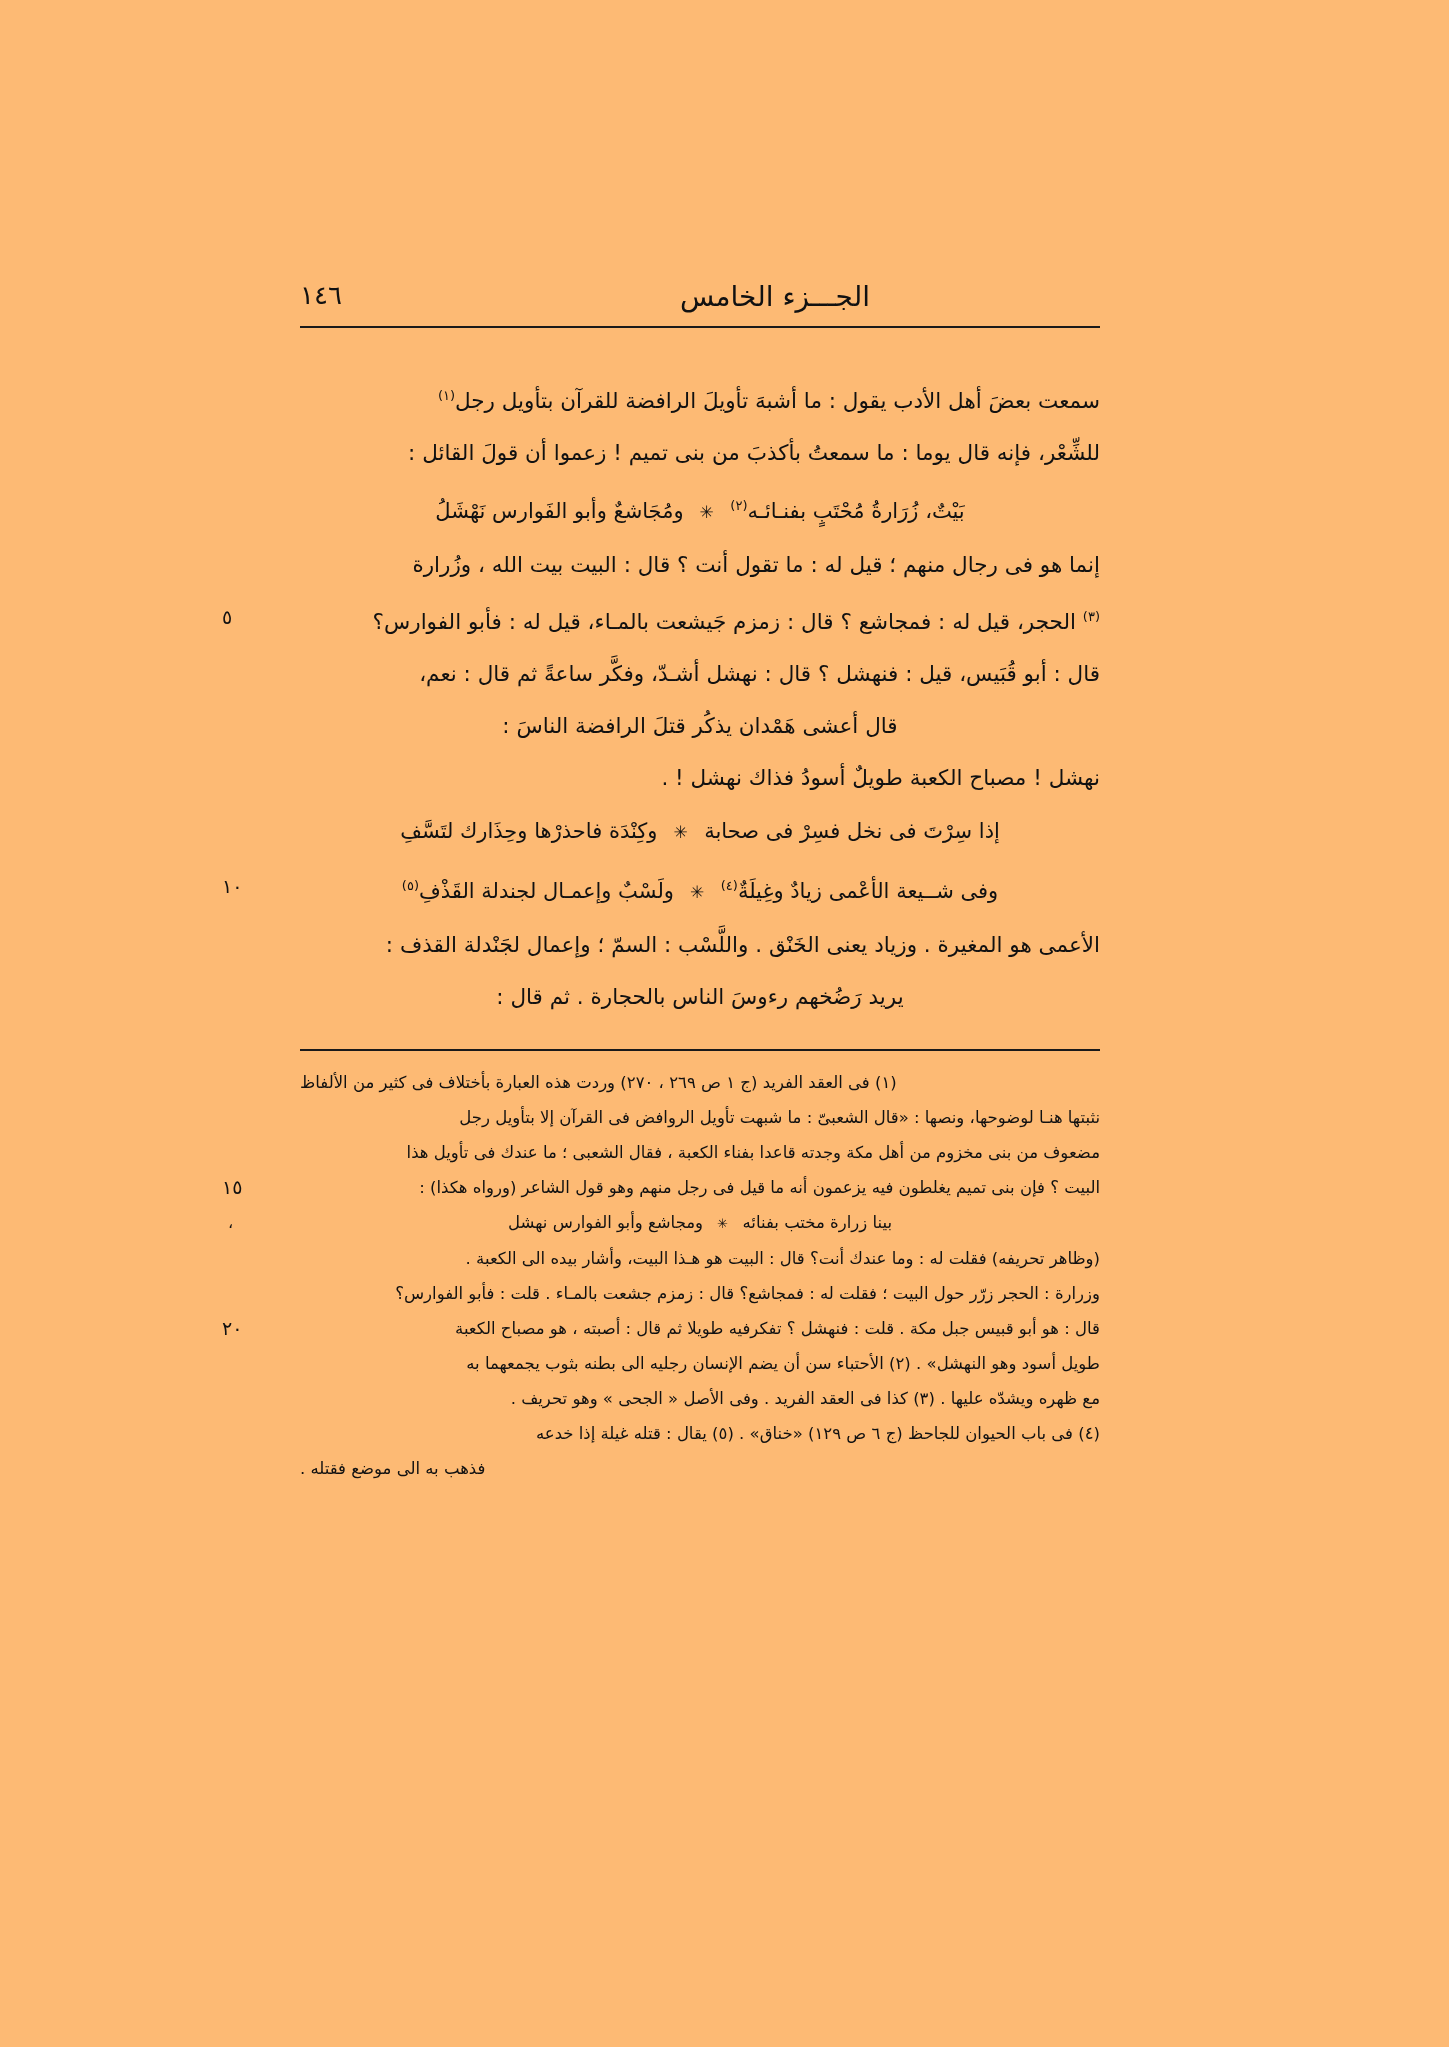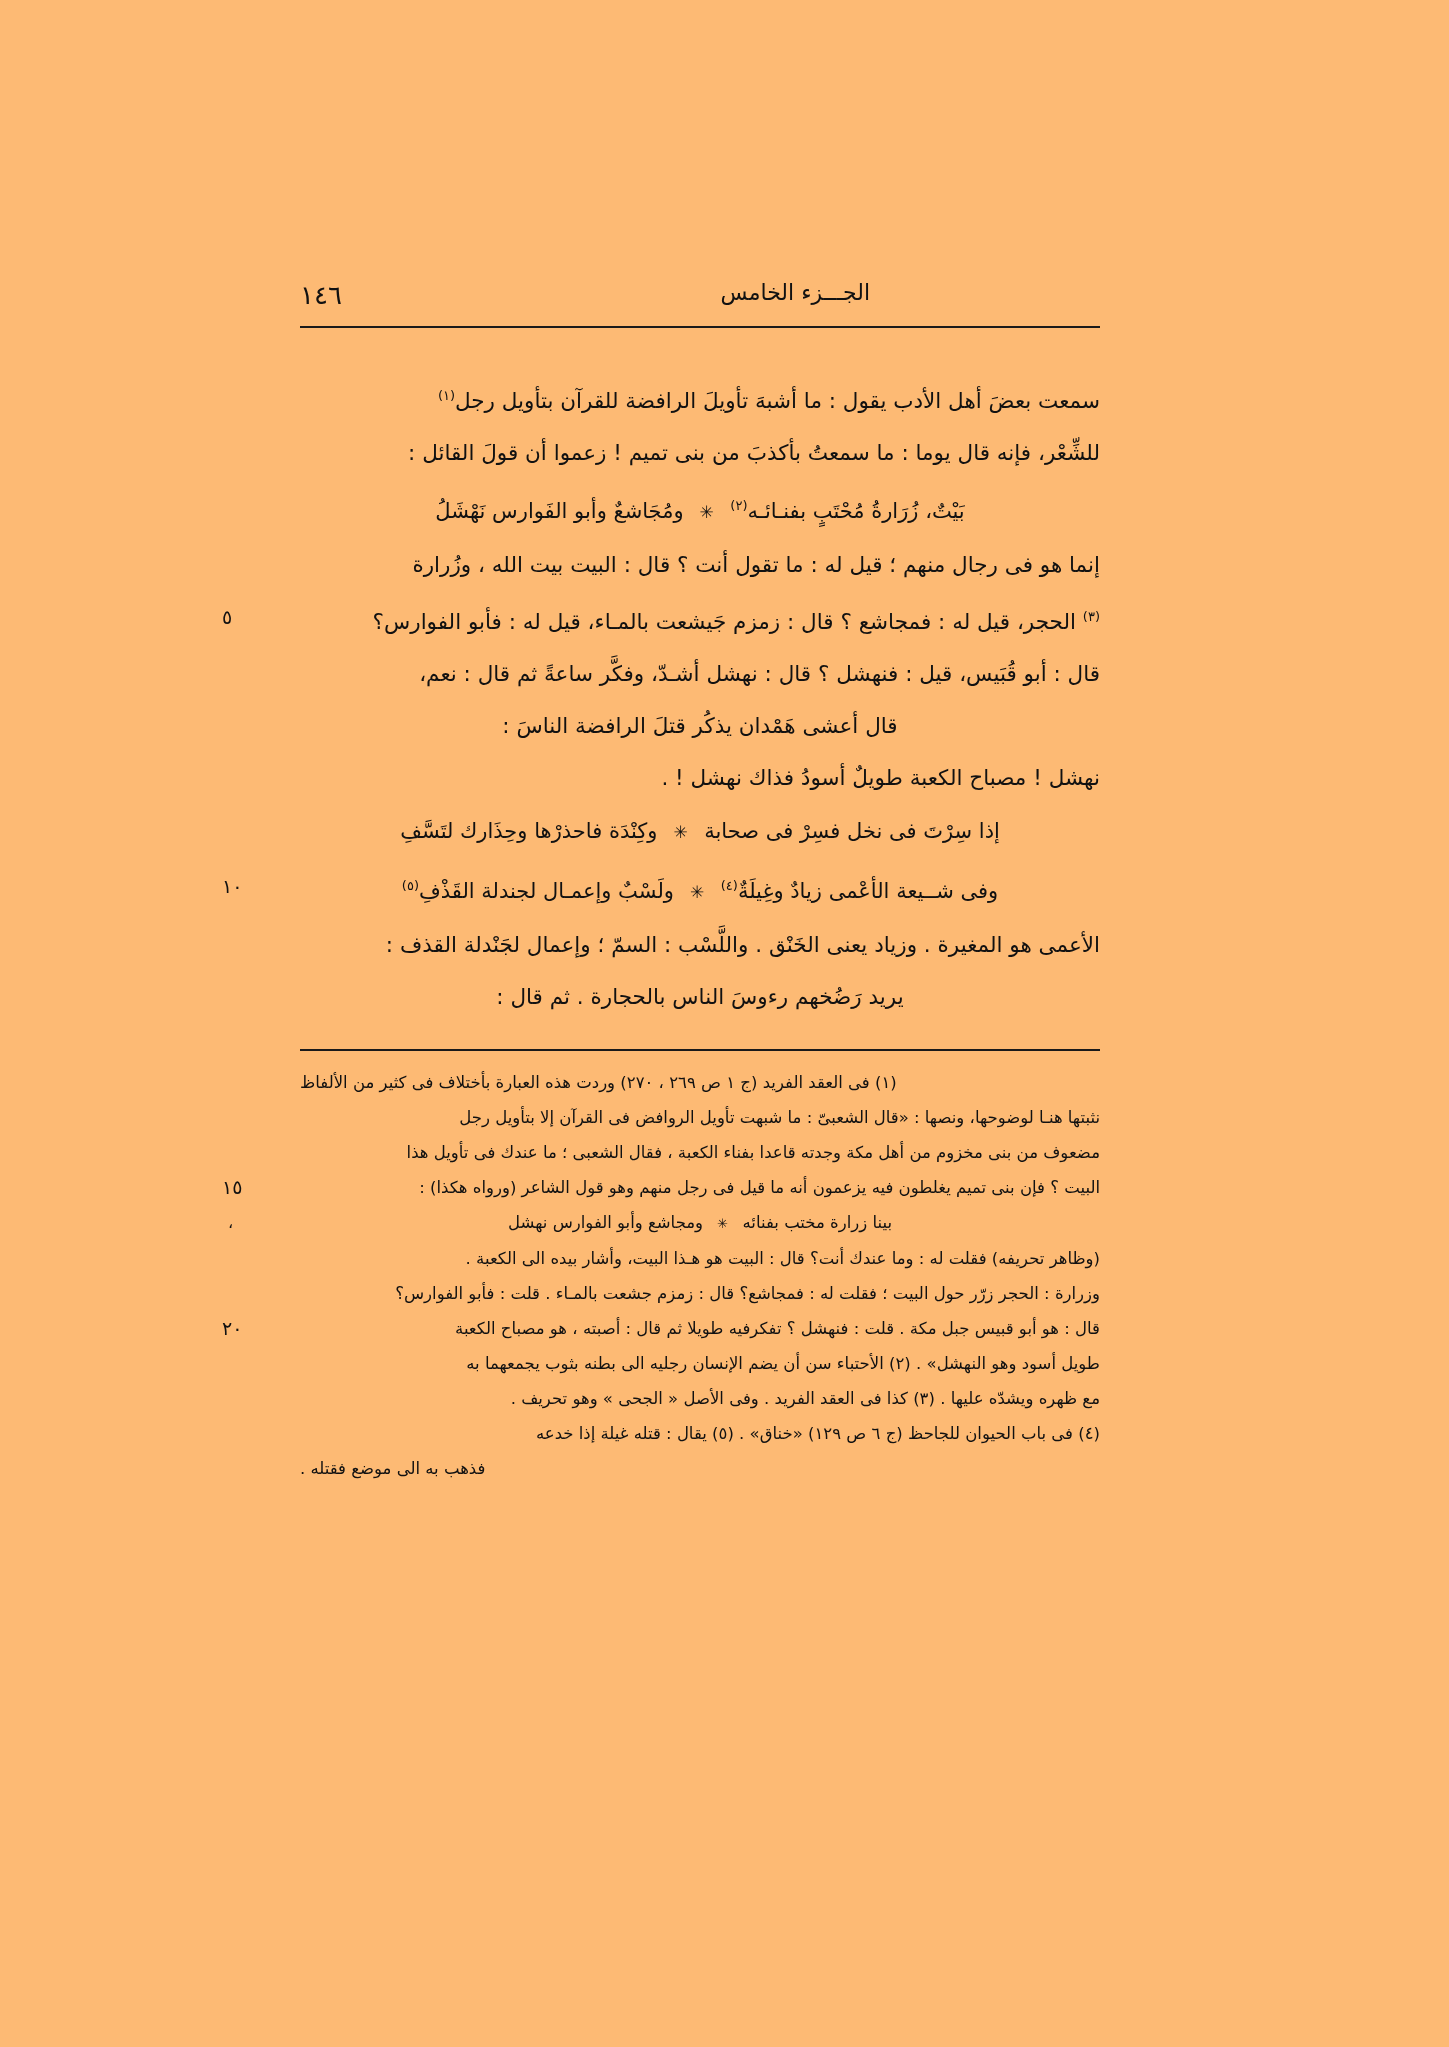--- a/index.html
+++ b/index.html
@@ -31,21 +31,21 @@
   
   .header {
     position: relative;
     height: 60px;
     direction: rtl;
   }
   .header-title {
     position: absolute;
     right: 230px;
     top: 0;
-    font-size: 22px;
+    font-size: 28px;
     letter-spacing: 1px;
     white-space: nowrap;
   }
   .page-number {
     position: absolute;
     left: 0;
     top: 0;
     font-size: 26px;
     letter-spacing: 2px;
   }

